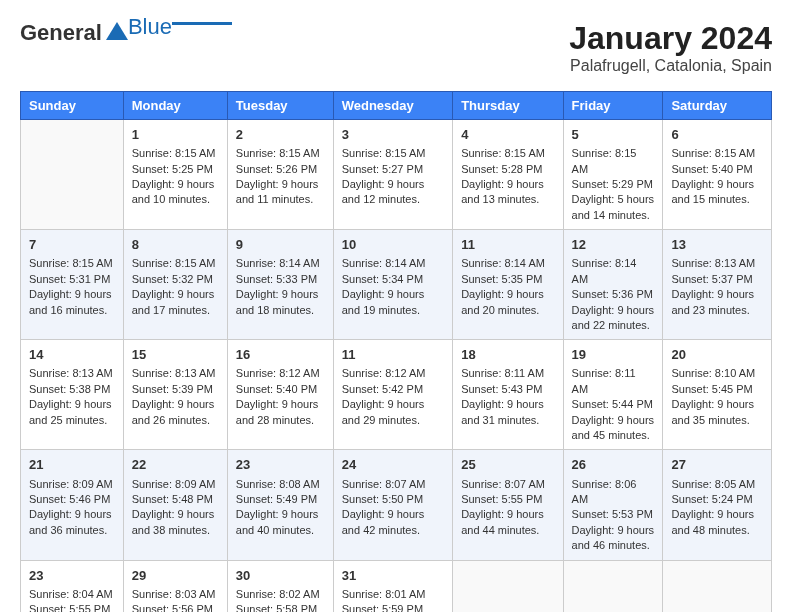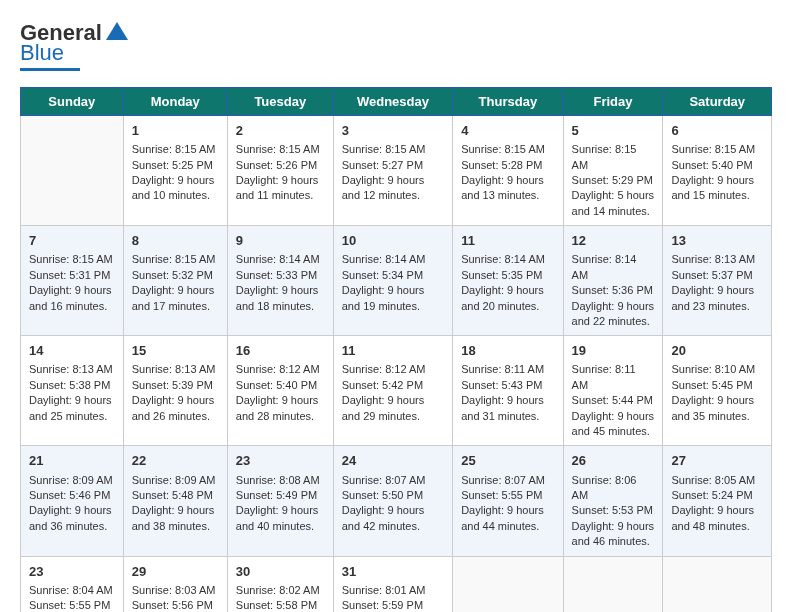--- a/index.html
+++ b/index.html
@@ -11,21 +11,21 @@
       padding: 20px;
     }
     .header {
       display: flex;
       justify-content: space-between;
       align-items: flex-start;
       margin-bottom: 16px;
     }
     .logo {
       display: flex;
-      flex-direction: column;
+      flex-direction: row;
       align-items: flex-start;
     }
     .logo-line {
       width: 60px;
       height: 3px;
       background: #1a6bb5;
       margin-top: 2px;
     }
     .title-block {
       text-align: right;
@@ -39,23 +39,23 @@
       font-size: 16px;
       font-weight: normal;
       color: #444;
     }
     table {
       width: 100%;
       border-collapse: collapse;
       font-size: 11px;
     }
     thead tr th {
-      background: #0f766e;
+      background: #3b82f6;
       color: #fff;
-      text-align: center;
+      text-align: left;
       padding: 6px 8px;
       font-size: 13px;
       font-weight: bold;
       border: 1px solid #2a5ab4;
     }
     tbody tr td {
       vertical-align: top;
       padding: 6px 8px;
       border: 1px solid #ccc;
       color: #333;
@@ -83,20 +83,24 @@
 <div class="header">
   <div class="logo">
     <div style="display:flex;align-items:center;gap:2px;">
       <span style="font-size:22px;font-weight:bold;color:#333;">General</span>
       <svg width="22" height="18" viewBox="0 0 22 18" style="margin-left:2px;margin-top:-4px;">
         <polygon points="0,18 11,0 22,18" fill="#1a6bb5"></polygon>
       </svg>
     </div>
     <span style="font-size:22px;font-weight:normal;color:#1a6bb5;display:block;margin-top:-6px;">Blue</span>
     <div class="logo-line"></div>
+  </div>
+  <div class="title-block">
+    <h1>January 2024</h1>
+    <h2>Palafrugell, Catalonia, Spain</h2>
   </div>
 </div>
 
 <table>
   <thead>
     <tr>
     <th>Sunday</th>
         <th>Monday</th>
         <th>Tuesday</th>
         <th>Wednesday</th>

